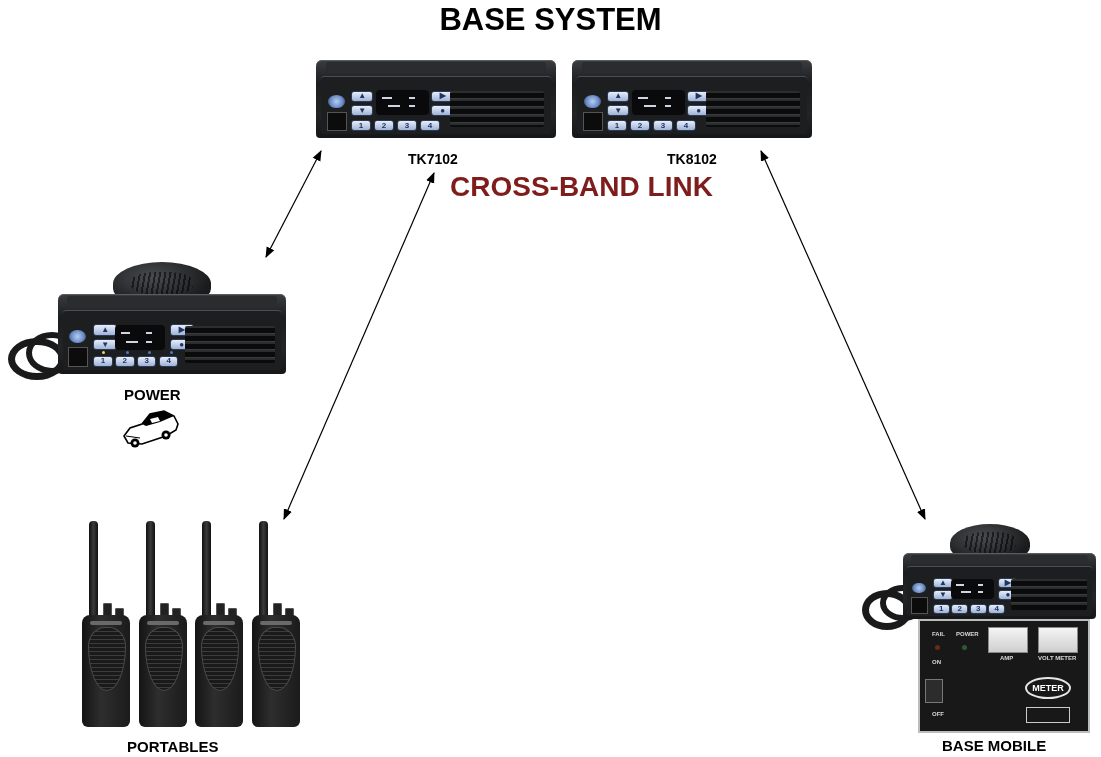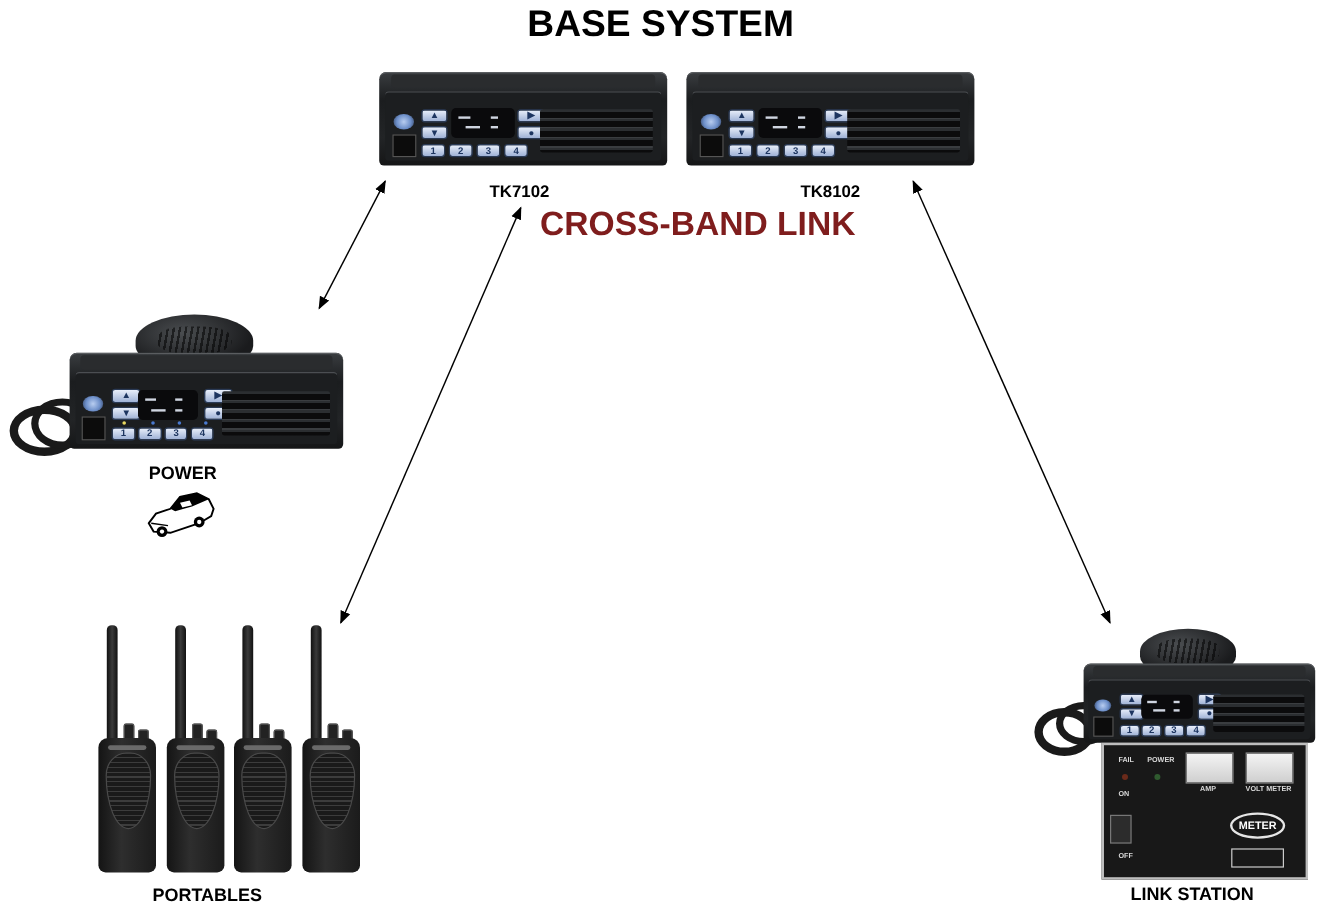--- a/index.html
+++ b/index.html
@@ -225,21 +225,21 @@
   <span class="tx" style="left:12px;top:38px;">ON</span>
   <div class="switch"></div>
   <span class="tx" style="left:12px;top:90px;">OFF</span>
   <div class="meter" style="left:68px;top:6px;"></div>
   <div class="meter" style="left:118px;top:6px;"></div>
   <span class="tx" style="left:80px;top:34px;">AMP</span>
   <span class="tx" style="left:118px;top:34px;">VOLT METER</span>
   <div class="nova">METER</div>
   <div class="plate"></div>
 </div>
-<div class="abs lbl" style="left:942px;top:737px;">LINK STATION</div>
+<div class="abs lbl" style="left:942px;top:737px;">BASE MOBILE</div>
 
 <svg class="arrows" width="1101" height="757">
   <defs>
     <marker id="ah" viewBox="0 0 10 10" refX="9" refY="5" markerWidth="9" markerHeight="9" orient="auto-start-reverse">
       <path d="M0 1 L10 5 L0 9 Z" fill="#000"></path>
     </marker>
   </defs>
   <line x1="321" y1="151" x2="266" y2="257" stroke="#000" stroke-width="1.2" marker-start="url(#ah)" marker-end="url(#ah)"></line>
   <line x1="434" y1="173" x2="284" y2="519" stroke="#000" stroke-width="1.2" marker-start="url(#ah)" marker-end="url(#ah)"></line>
   <line x1="761" y1="151" x2="925" y2="519" stroke="#000" stroke-width="1.2" marker-start="url(#ah)" marker-end="url(#ah)"></line>

